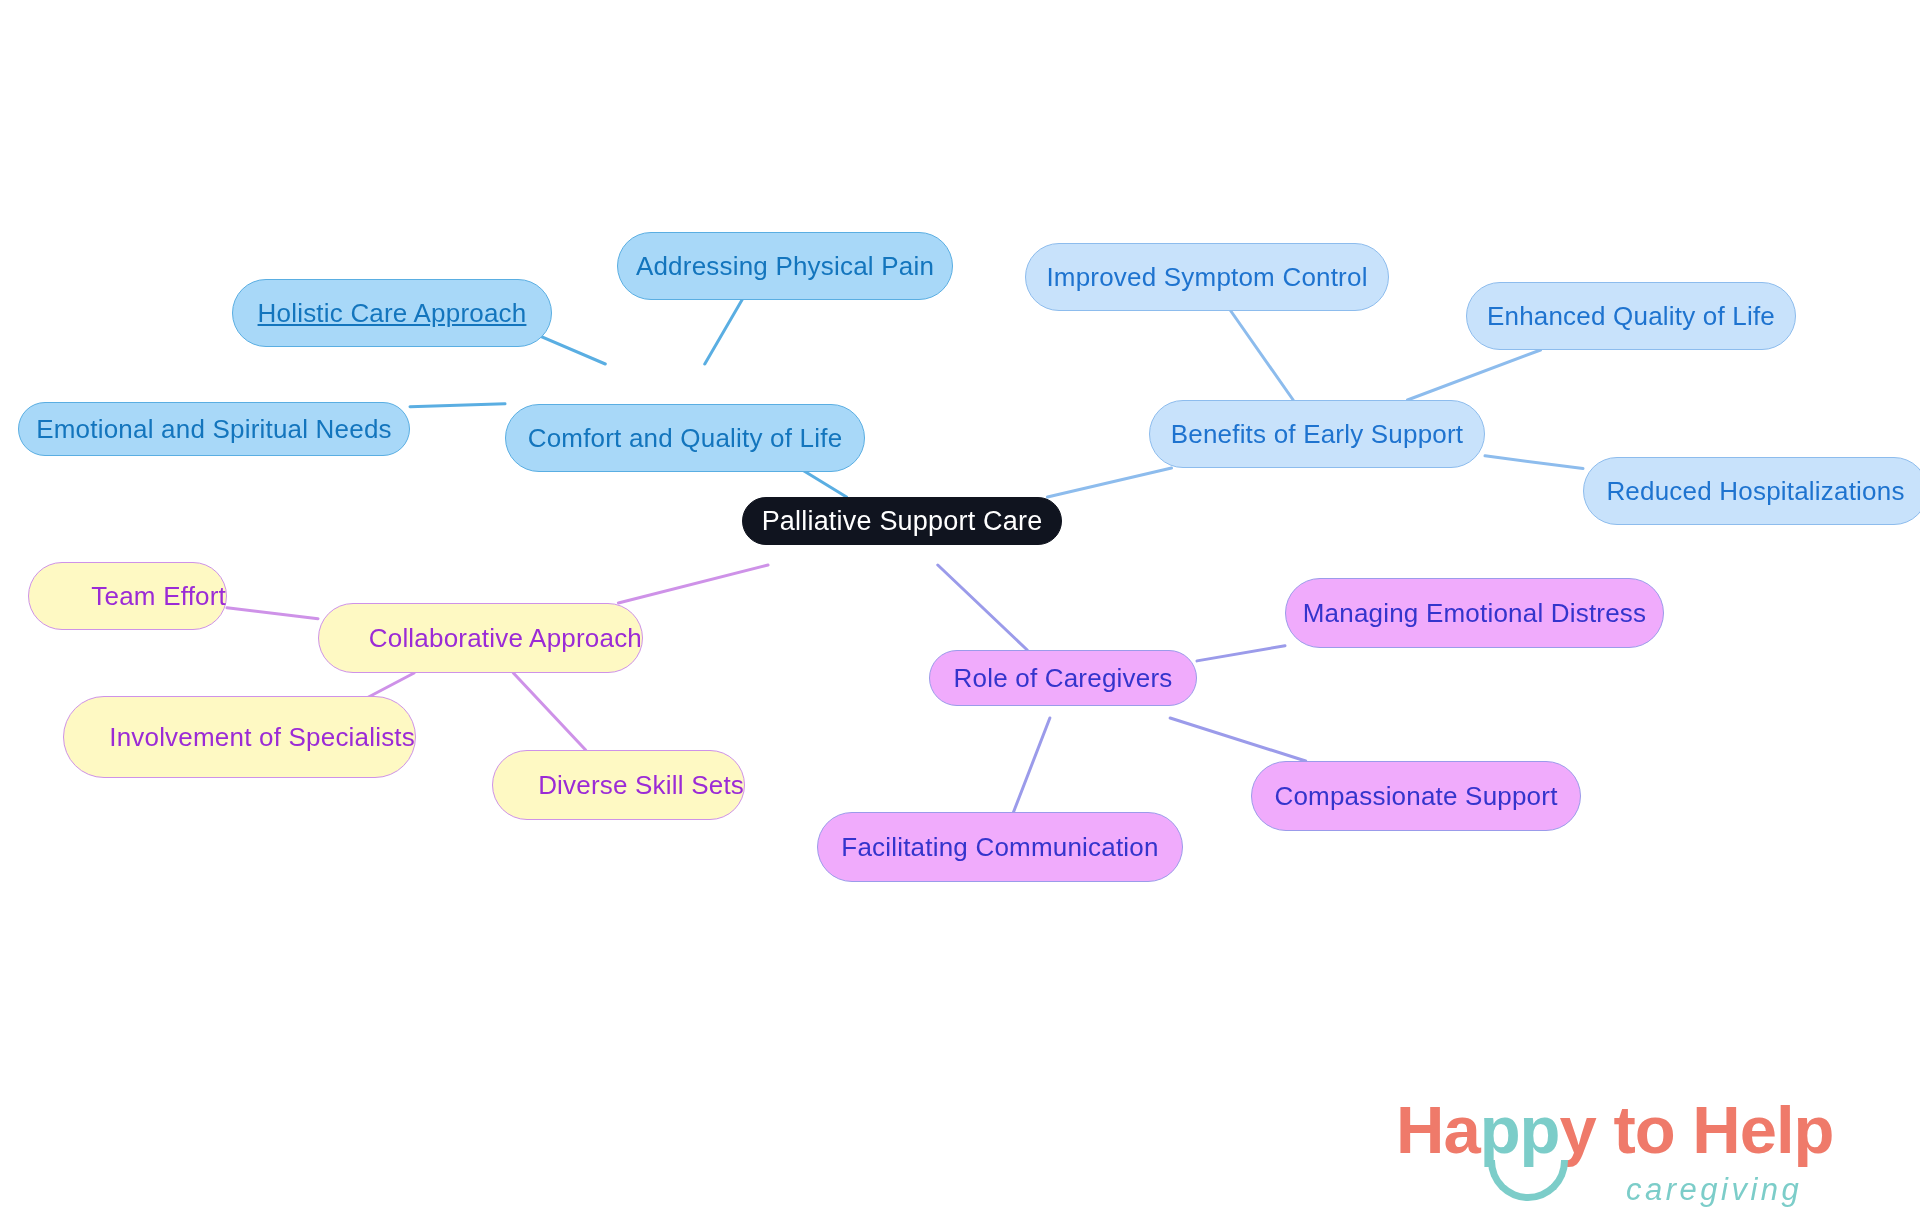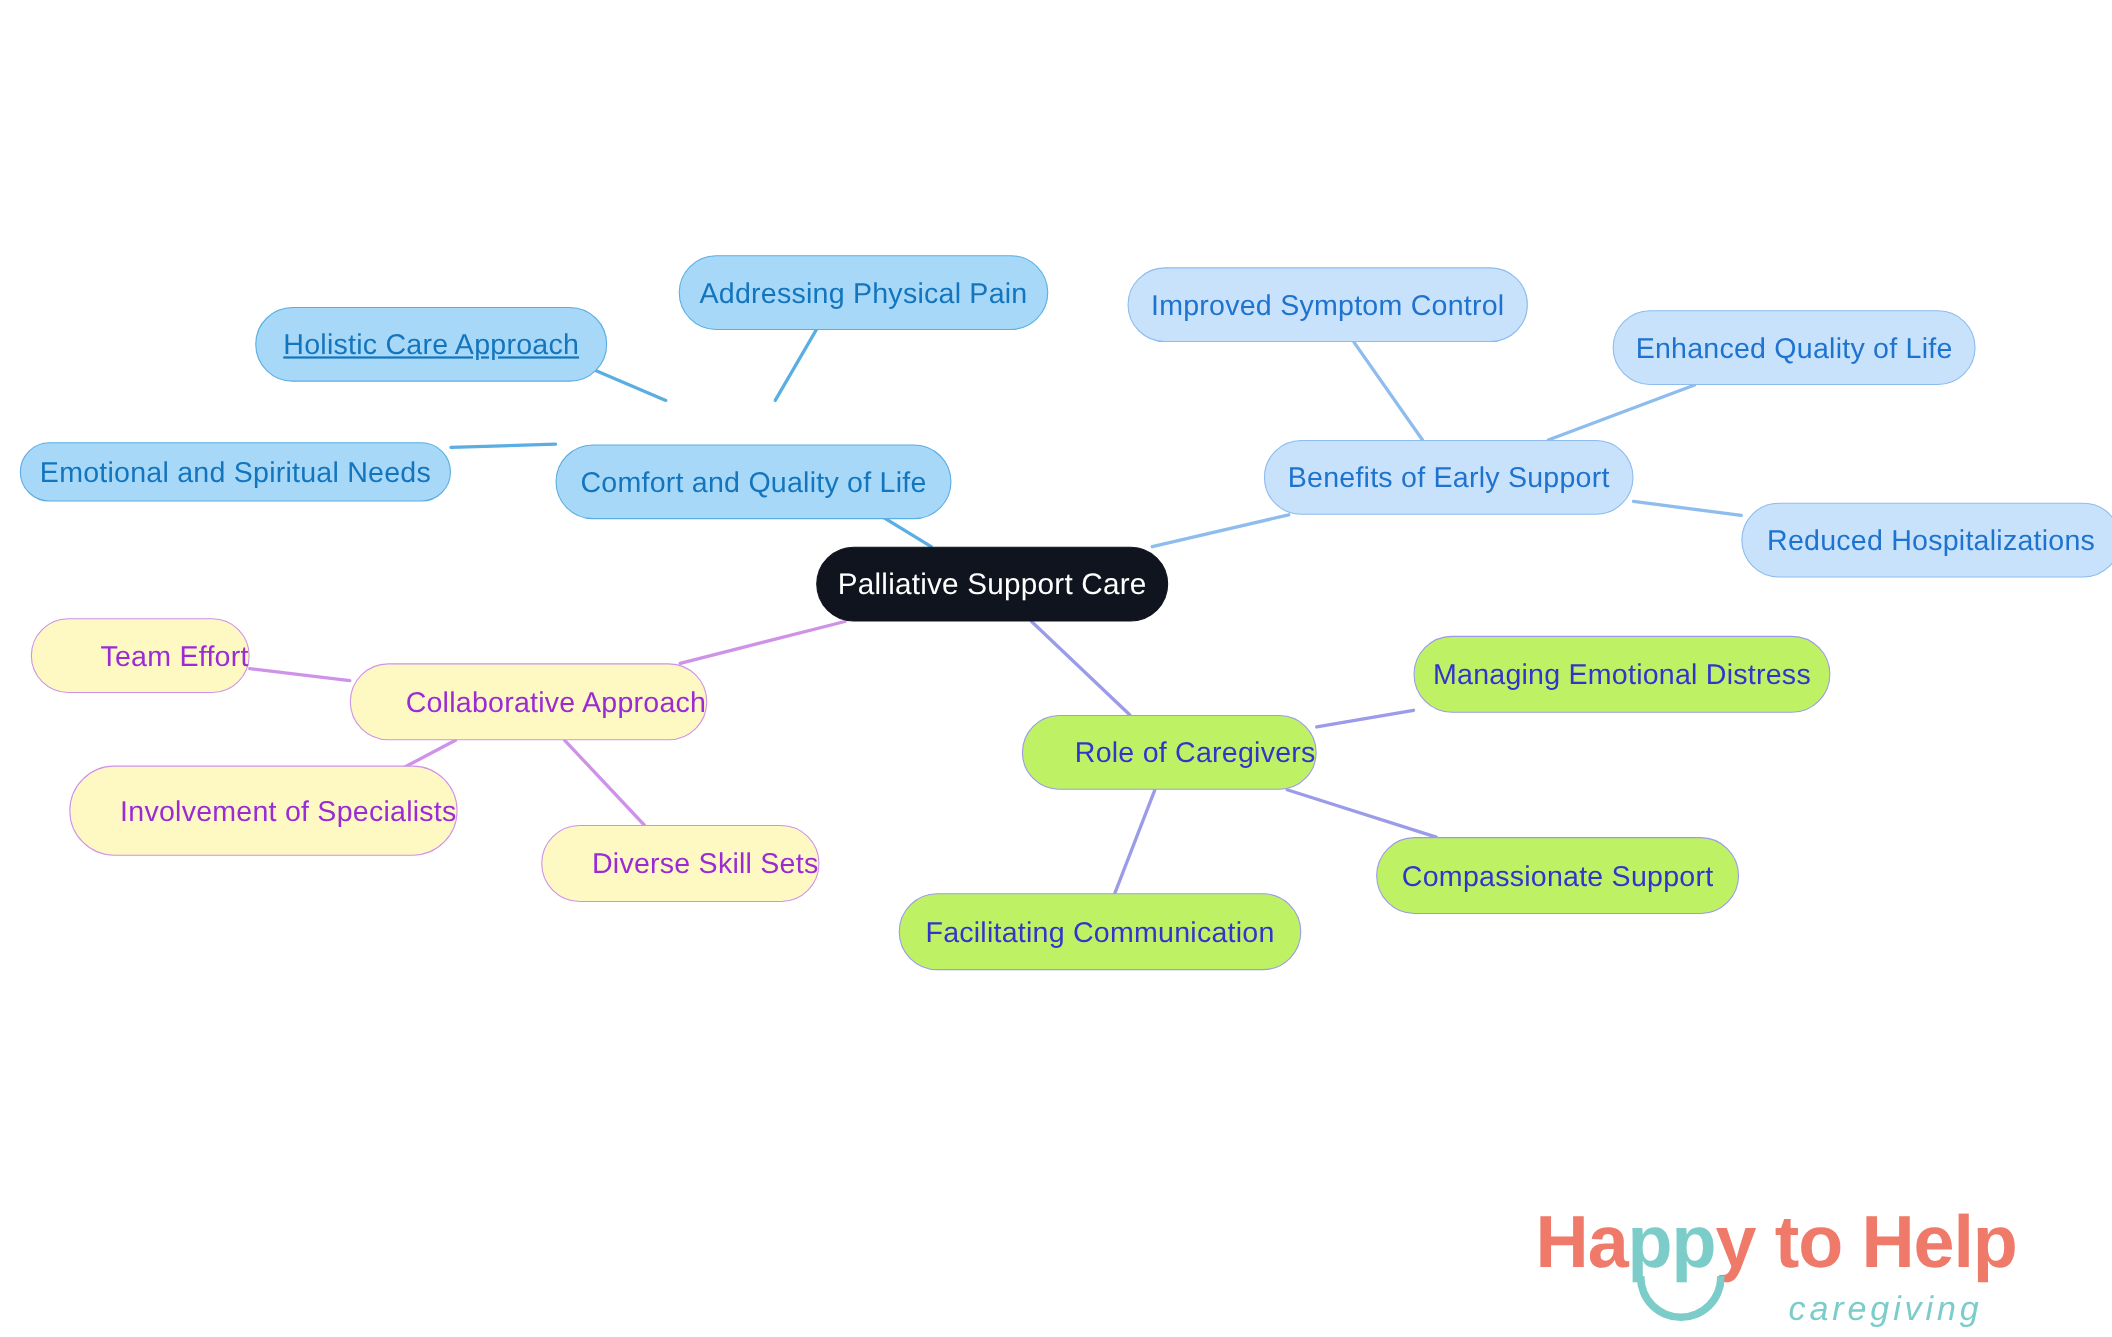--- a/index.html
+++ b/index.html
@@ -53,21 +53,21 @@
     font-size: 26px;
     margin-top: 40px;
   }
   .node.blue-leaf {
     background: #c8e2fb;
     border-color: #8dbced;
     color: #1e73cf;
     font-size: 26px;
   }
   .node.violet {
-    background: #bef264;
+    background: #f0abfc;
     border-color: #9b9bea;
     color: #3434cc;
     font-size: 26px;
   }
   .node.pink {
     background: #fef9c3;
     border-color: #ce92e8;
     color: #9b2bd6;
     font-size: 26px;
     justify-content: flex-end;
@@ -133,21 +133,21 @@
       <line x1="1197" y1="660.8797083839611" x2="1285" y2="645.6962332928312" stroke="#9b9bea" stroke-width="3" stroke-linecap="round"></line>
       <line x1="1170.1607142857142" y1="718" x2="1305.6875" y2="761" stroke="#9b9bea" stroke-width="3" stroke-linecap="round"></line>
       <line x1="1049.8588957055215" y1="718" x2="1013.5276073619632" y2="812" stroke="#9b9bea" stroke-width="3" stroke-linecap="round"></line>
       <line x1="768.0654205607477" y1="565" x2="618.3738317757009" y2="603" stroke="#ce92e8" stroke-width="3" stroke-linecap="round"></line>
       <line x1="318" y1="618.6657223796034" x2="227" y2="607.8385269121814" stroke="#ce92e8" stroke-width="3" stroke-linecap="round"></line>
       <line x1="414.0826771653543" y1="673" x2="305.9173228346457" y2="730" stroke="#ce92e8" stroke-width="3" stroke-linecap="round"></line>
       <line x1="513.3571428571429" y1="673" x2="585.6428571428571" y2="750" stroke="#ce92e8" stroke-width="3" stroke-linecap="round"></line>
     </svg>
 
   <div id="nodes">
-      <div class="node root" style="left: 742px; top: 497px; width: 320px; height: 68px;">
+      <div class="node root" style="left: 742px; top: 497px; width: 320px; height: 48px;">
         <span>Palliative Support Care</span>
       </div>
       <div class="node blue-mid" style="left: 505px; top: 364px; width: 360px; height: 68px;">
         <span>Comfort and Quality of Life</span>
       </div>
       <div class="node blue-mid" style="left: 232px; top: 239px; width: 320px; height: 68px; text-decoration: underline;">
         <span>Holistic Care Approach</span>
       </div>
       <div class="node blue-mid" style="left: 617px; top: 192px; width: 336px; height: 68px;">
         <span>Addressing Physical Pain</span>
@@ -160,21 +160,21 @@
       </div>
       <div class="node blue-leaf" style="left: 1025px; top: 243px; width: 364px; height: 68px;">
         <span>Improved Symptom Control</span>
       </div>
       <div class="node blue-leaf" style="left: 1466px; top: 282px; width: 330px; height: 68px; text-align: center;">
         <span>Enhanced Quality of Life</span>
       </div>
       <div class="node blue-leaf" style="left: 1583px; top: 457px; width: 345px; height: 68px;">
         <span>Reduced Hospitalizations</span>
       </div>
-      <div class="node violet" style="left: 929px; top: 650px; width: 268px; height: 68px; justify-content: flex-end;">
+      <div class="node violet" style="left: 929px; top: 650px; width: 268px; height: 56px;">
         <span>Role of Caregivers</span>
       </div>
       <div class="node violet" style="left: 1285px; top: 578px; width: 379px; height: 70px;">
         <span>Managing Emotional Distress</span>
       </div>
       <div class="node violet" style="left: 1251px; top: 761px; width: 330px; height: 70px;">
         <span>Compassionate Support</span>
       </div>
       <div class="node violet" style="left: 817px; top: 812px; width: 366px; height: 70px;">
         <span>Facilitating Communication</span>

